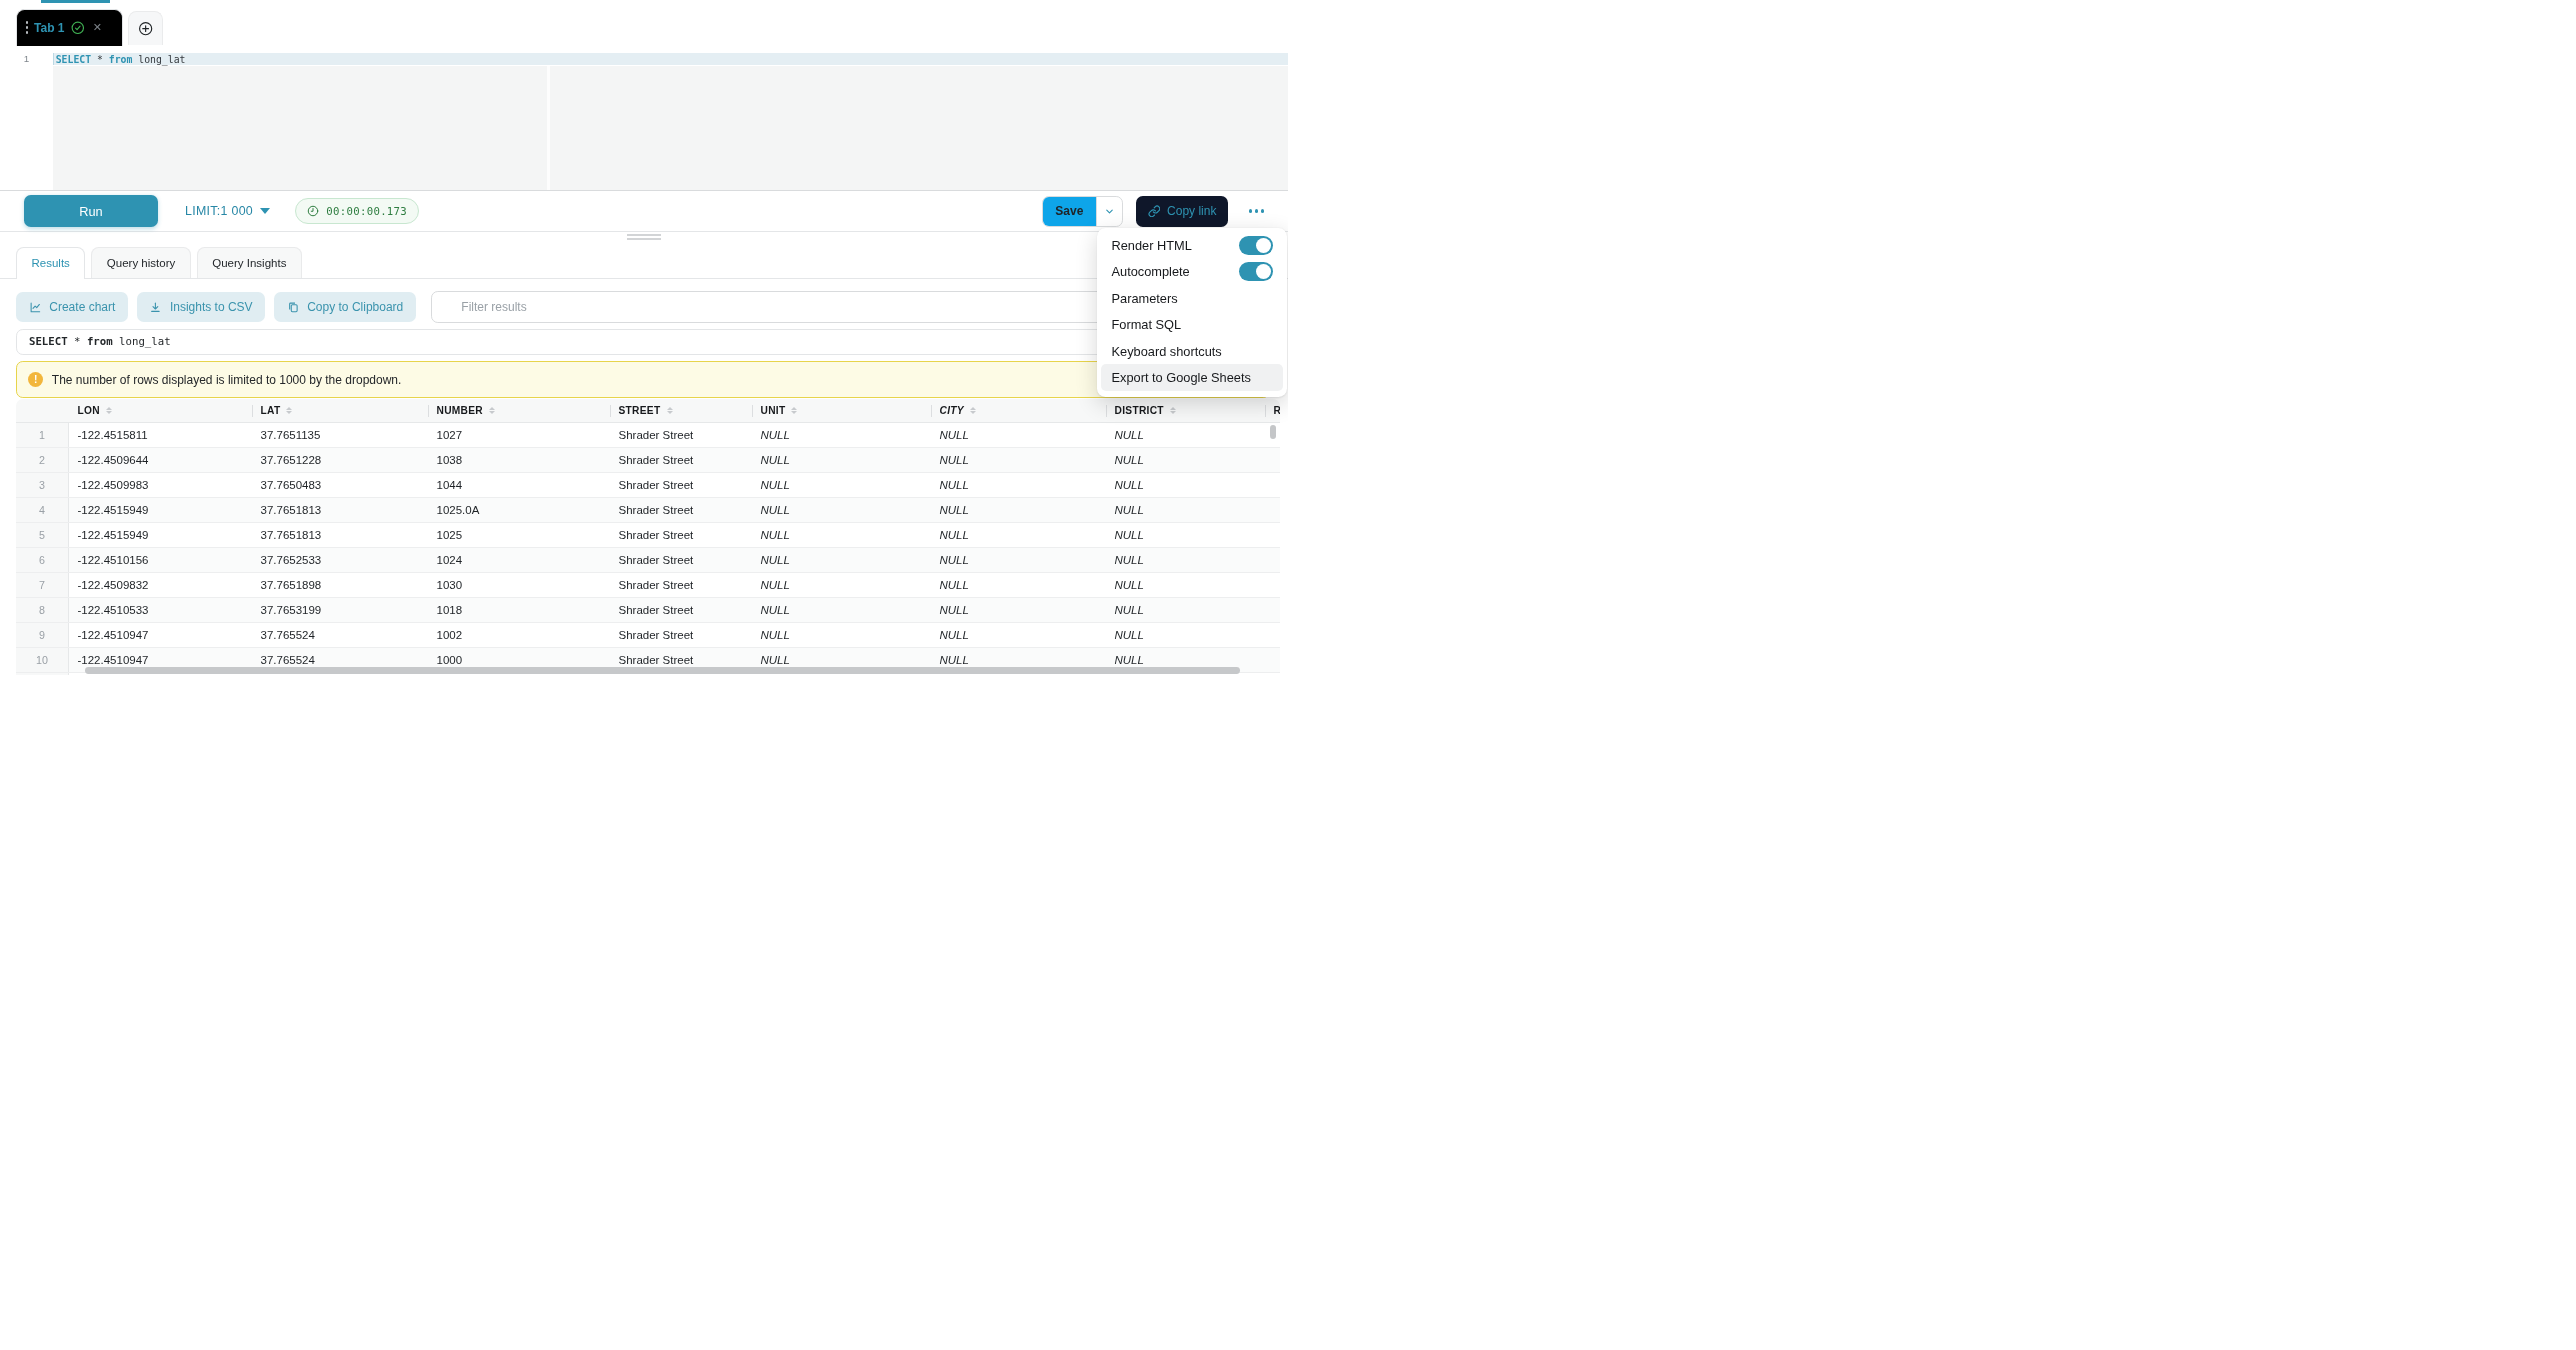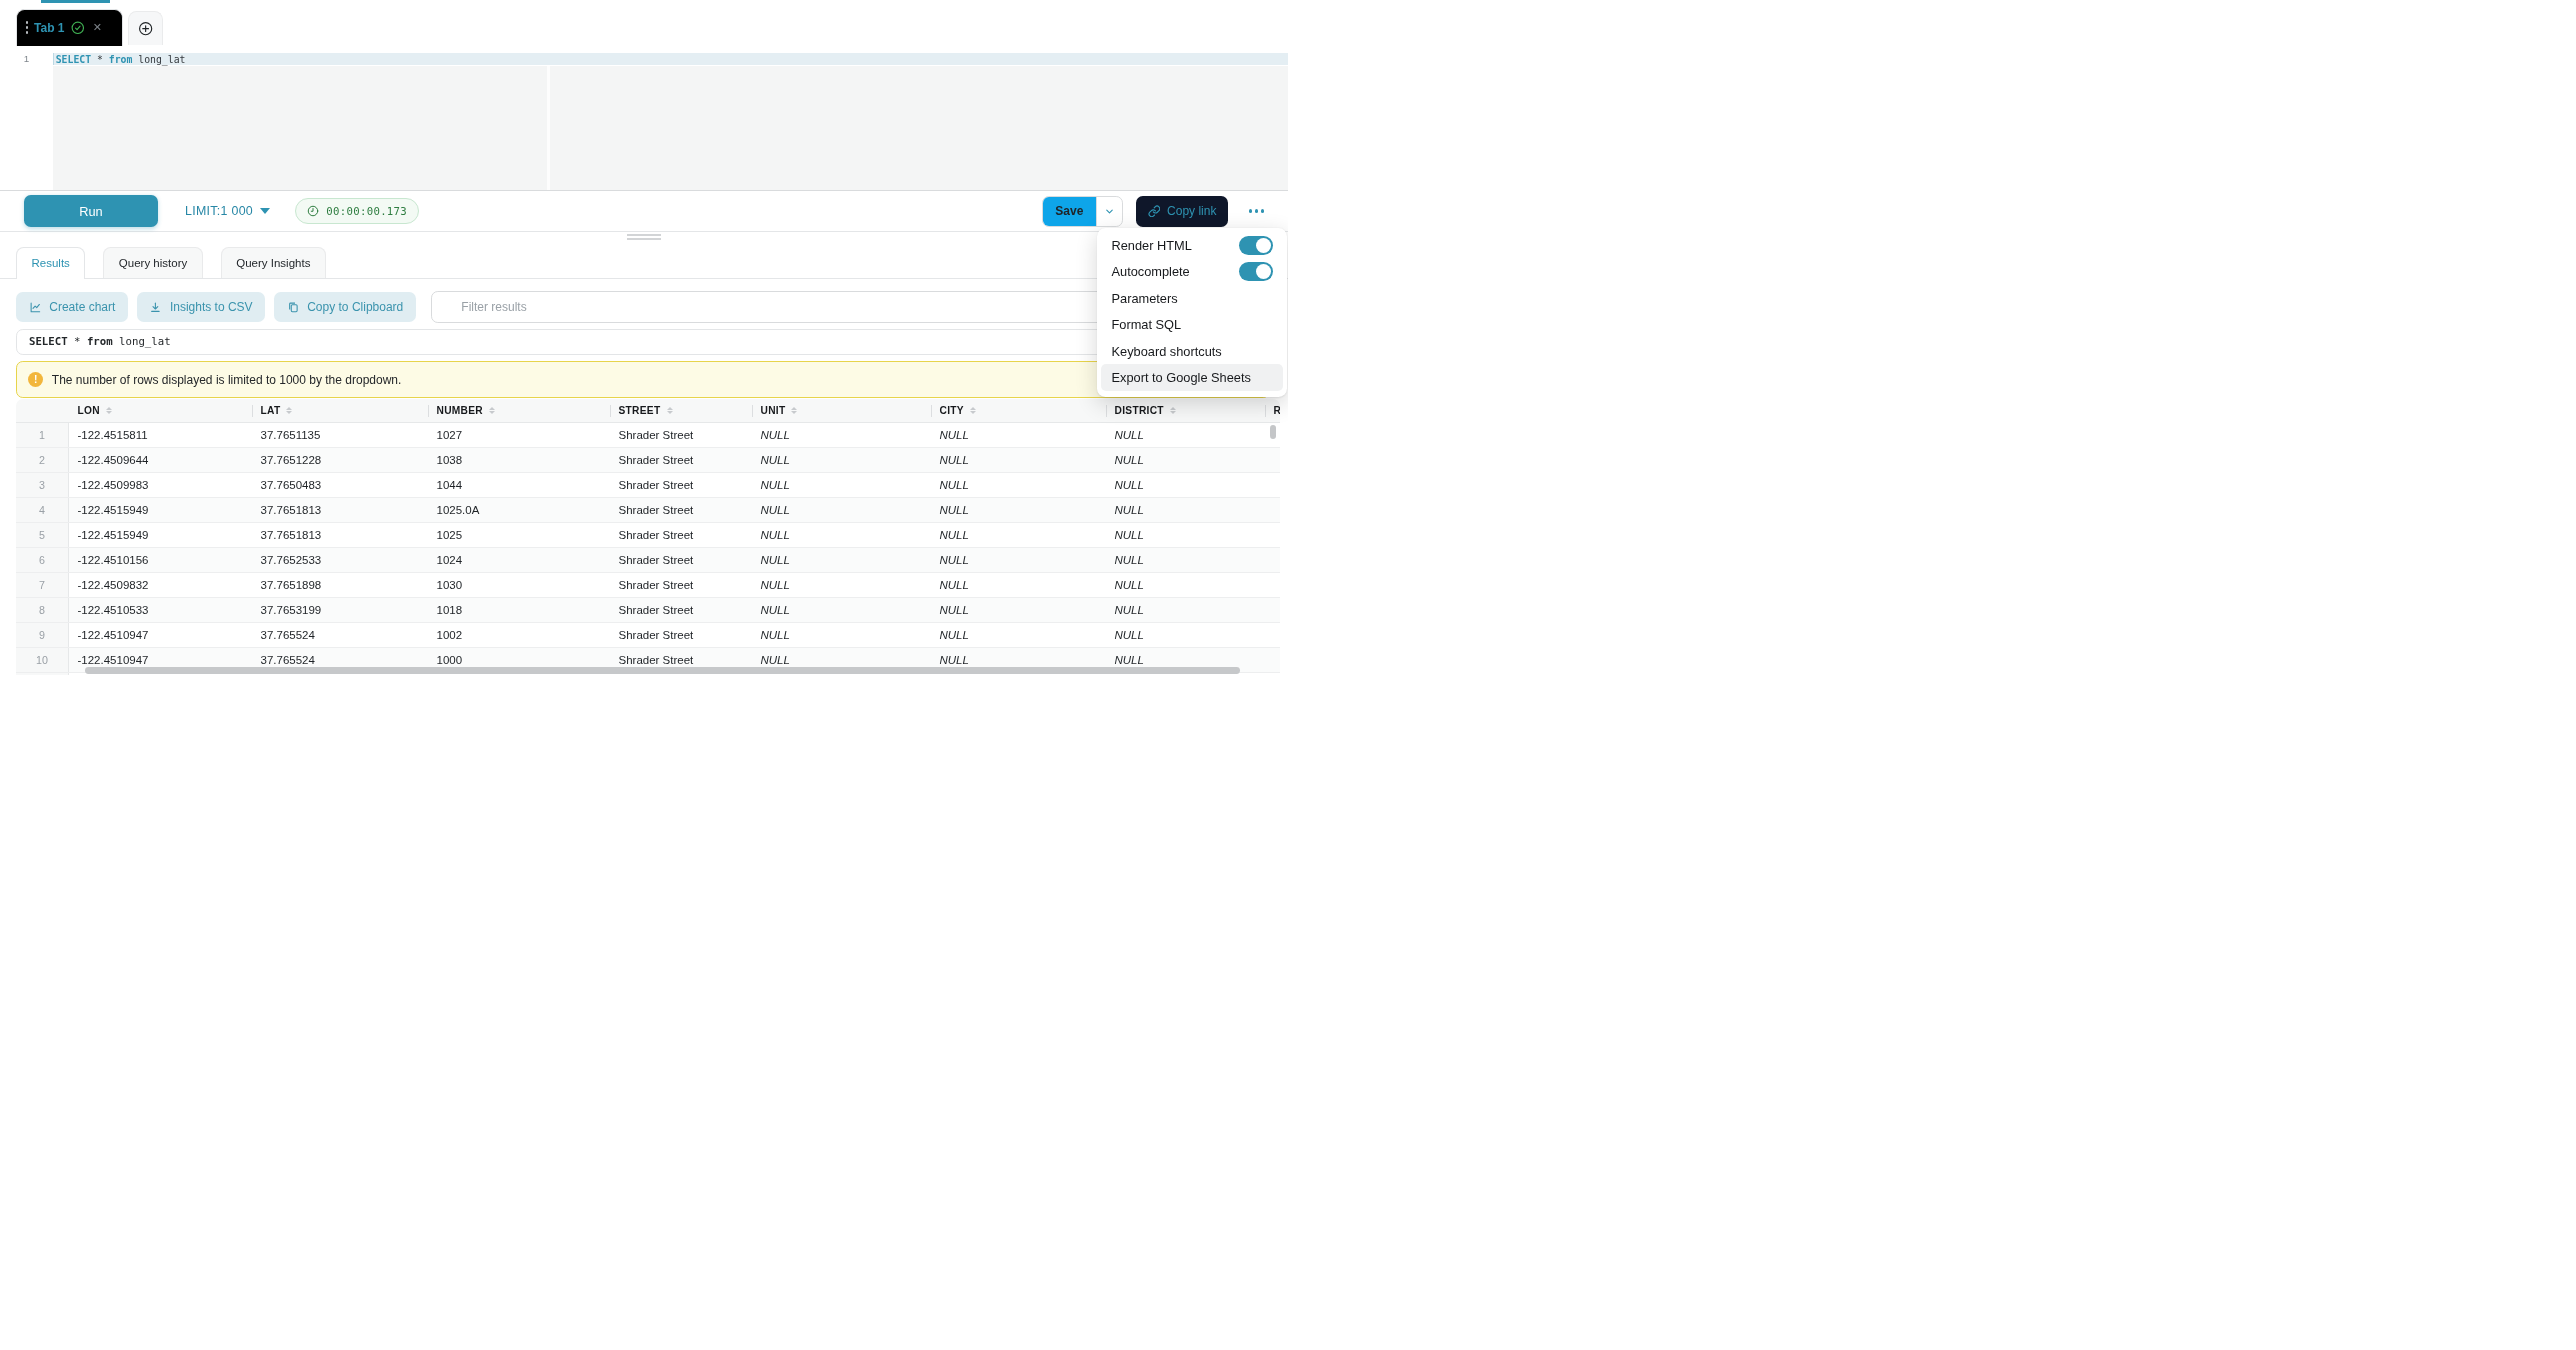--- a/index.html
+++ b/index.html
@@ -57,21 +57,21 @@
                   background:#0f172a; border:none; border-radius:6.8px; color:#2e93b2; font-size:12px; font-family:inherit; cursor:pointer; }
   .more-btn { display:flex; gap:2.6px; margin-left:15.3px; margin-right:5.1px; padding:6.8px 5.1px; cursor:pointer; }
   .more-btn i { width:3.4px; height:3.4px; border-radius:50%; background:#2e93b2; }
 
   
   .drag-handle { position:absolute; left:627px; top:234px; width:34px; cursor:row-resize; }
   .drag-handle i { display:block; height:1.7px; background:#d2d4d6; margin-bottom:2.6px; }
 
   
   .rtabs { position:absolute; left:0; top:247px; right:0; height:32px; border-bottom:0.9px solid #e4e6e8;
-           display:flex; align-items:flex-end; padding-left:16px;gap:12px; }
+           display:flex; align-items:flex-end; padding-left:16px; }
   .rtab { height:31px; display:flex; align-items:center; padding:0 14.5px; margin-right:6px;
           background:#f7f8f8; border:0.9px solid #e9eaeb; border-bottom:none; border-radius:7.7px 7.7px 0 0;
           font-size:11.5px; color:#24282c; cursor:pointer; }
   .rtab.active { height:32px; background:#fff; border-color:#e4e6e8; color:#2e93b2; margin-bottom:-0.9px; }
 
   
   .actions-row { position:absolute; left:16px; top:291px; right:18px; height:32px; display:flex; align-items:center; }
   .act-btn { display:flex; align-items:center; gap:7.7px; height:30px; padding:0 12.8px; margin-right:8.5px;
              background:#e0edf2; border:none; border-radius:6.8px; color:#3a93ad; font-size:12px; font-family:inherit; cursor:pointer; }
   .filter-input { flex:1; height:32px; margin-left:6.8px; border:0.9px solid #d9dbdd; border-radius:6.8px;
@@ -97,21 +97,21 @@
   .thead { display:flex; height:24px; background:#f7f8f8; border-bottom:0.9px solid #e6e8e9; }
   .th { position:relative; display:flex; align-items:center; gap:6px; padding-left:8.5px;
         font-size:10.2px; font-weight:bold; color:#17191c; letter-spacing:0.3px; cursor:pointer; flex:none; overflow:hidden; }
   .th.sep::before { content:''; position:absolute; left:0; top:6px; width:0.9px; height:12px; background:#dcdee0; }
   .sort { display:flex; flex-direction:column; gap:1.7px; }
   .sort i { width:0; height:0; border-left:3.4px solid transparent; border-right:3.4px solid transparent; }
   .sort .up { border-bottom:3.4px solid #c7cacd; }
   .sort .dn { border-top:3.4px solid #c7cacd; }
   .c-num { width:53px; justify-content:center; padding-left:0; }
   .c0 { width:183px; } .c1 { width:176px; } .c2 { width:182px; } .c3 { width:142px; }
-  .c4 { width:179px; } .c5 { width:175px; } .c6 { width:159px; } .c7 { width:85px; }
+  .c4 { width:179px; } .c5 { width:175px;font-style:italic; } .c6 { width:159px; } .c7 { width:85px; }
   .tr { display:flex; height:25px; background:#fff; border-bottom:0.9px solid #edeeef; }
   .tr.even { background:#fafbfb; }
   .td { flex:none; padding-left:8.5px; line-height:24px; font-size:11.5px; color:#1e2226;
         white-space:nowrap; overflow:hidden; }
   .td.rownum { width:53px; padding-left:0; text-align:center; background:#f7f8f8; color:#9aa0a6;
                font-size:10.7px; border-right:0.9px solid #e6e8e9; }
   .td.null { font-style:italic; }
   .vscroll { position:absolute; right:4.3px; top:25.6px; width:6px; height:14.5px; background:#c4c6c8; border-radius:3.4px; }
   .hscroll { position:absolute; left:85px; bottom:0.9px; width:1155px; height:6.8px; background:#c6c8ca; border-radius:3.4px; z-index:20; }
 

